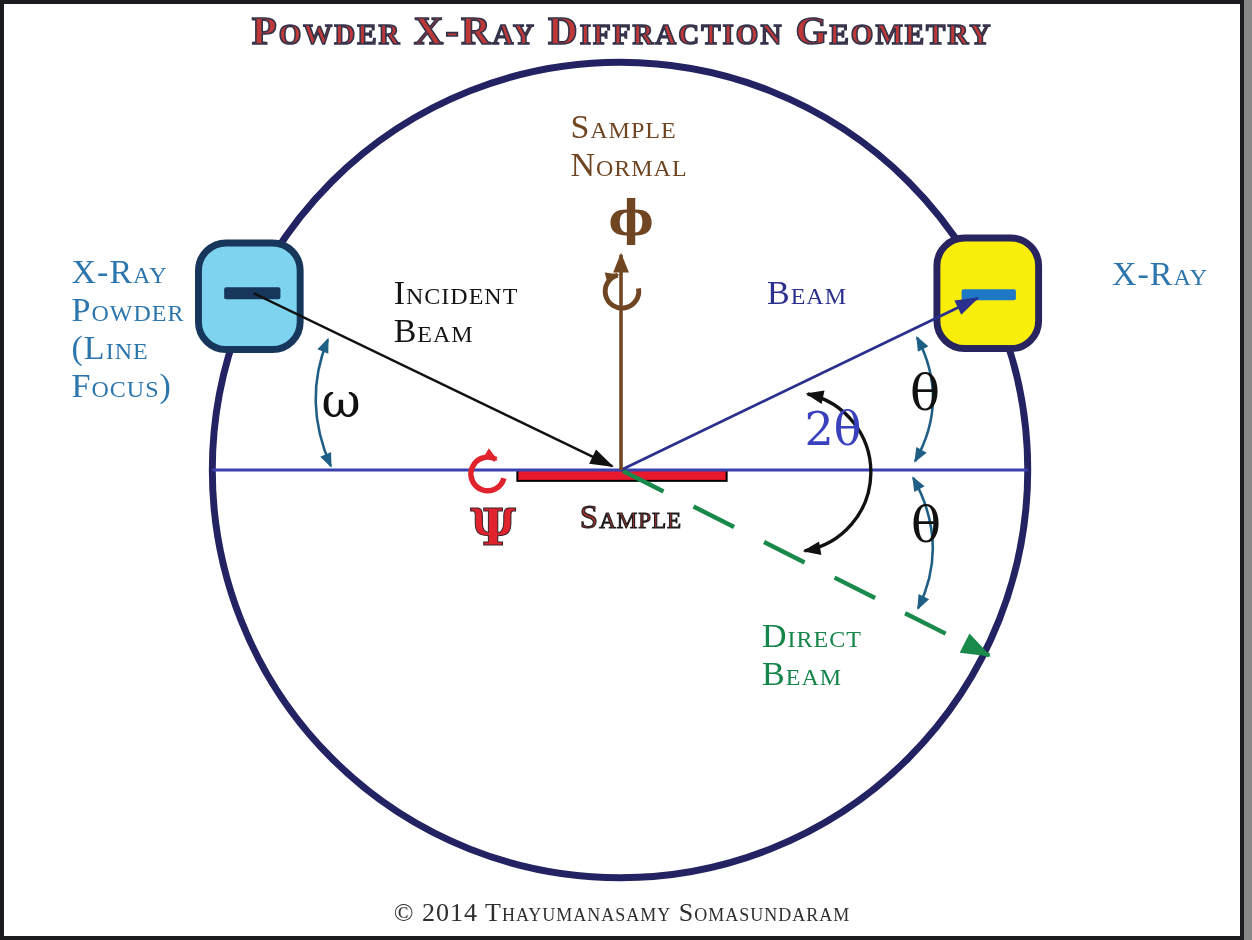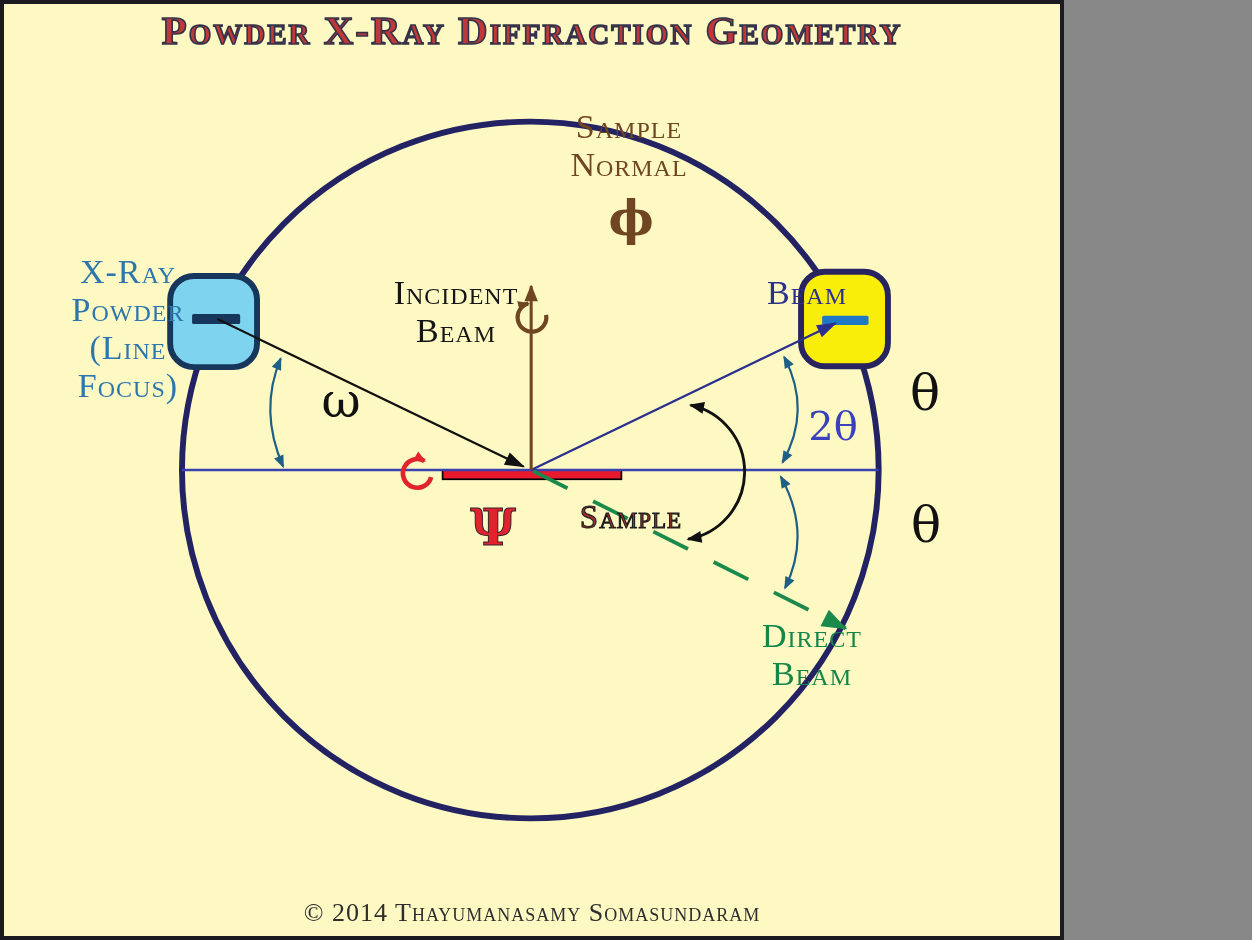--- a/index.html
+++ b/index.html
@@ -1,26 +1,26 @@
 <!DOCTYPE html>
 <html><head>
 <meta charset="utf-8">
 <style>
   html,body{margin:0;padding:0;background:#888;}
   #stage{
-    position:relative;width:1064px;height:940px;
-    background:#fef9c3;
+    position:relative;width:1244px;height:940px;
+    background:#ffffff;
     border:4px solid #1b1b20;box-sizing:border-box;
     overflow:hidden;
     font-family:"Liberation Serif","DejaVu Serif",serif;
   }
   #gfx{position:absolute;left:0;top:0;width:100%;height:100%;}
   .lbl{
     position:absolute;transform:translateX(-50%);
-    text-align:center;font-variant-caps:small-caps;
+    text-align:left;font-variant-caps:small-caps;
     line-height:38px;font-size:34px;letter-spacing:1px;
     white-space:nowrap;z-index:5;
   }
   .title{
     position:absolute;left:0;top:2px;width:100%;text-align:center;
     font-variant-caps:small-caps;font-weight:bold;font-size:41px;
     letter-spacing:2px;color:#bf3838;
     -webkit-text-stroke:1.6px #32324a;z-index:5;
   }
   .blue-lbl{color:#2d76ad;}
@@ -29,21 +29,21 @@
   .navy-lbl{color:#2b2f8e;}
   .green-lbl{color:#15854a;}
   .darkred-lbl{color:#993030;-webkit-text-stroke:1.1px #1c1c1c;}
   .sym{
     position:absolute;transform:translateX(-50%);
     font-family:"DejaVu Serif",serif;z-index:5;line-height:1;
   }
   .omega{left:337px;top:372px;font-size:48px;color:#111;}
   .theta-u{left:921px;top:364px;font-size:50px;color:#111;}
   .theta-l{left:922px;top:496px;font-size:50px;color:#111;}
-  .two-theta{left:829px;top:402px;font-size:40px;color:#3a41bd;}
+  .two-theta{left:829px;top:402px;font-size:46px;color:#3a41bd;}
   .phi{left:627px;top:190px;font-size:48px;color:#6f4522;font-weight:bold;}
   .psi{left:489px;top:499px;font-size:50px;color:#e1232e;font-weight:bold;-webkit-text-stroke:1px #33222a;}
   .src-lbl{left:124px;top:249px;}
   .det-lbl{left:1156px;top:251px;}
   .norm-lbl{left:625px;top:104px;}
   .inc-lbl{left:452px;top:270px;}
   .refl-lbl{left:803px;top:270px;}
   .dir-lbl{left:808px;top:602px;margin-top:11px;}
   .foc-lbl{left:633px;top:795px;line-height:39px;font-size:37px;}
   .smp-lbl{left:627px;top:494px;font-size:33px;}

